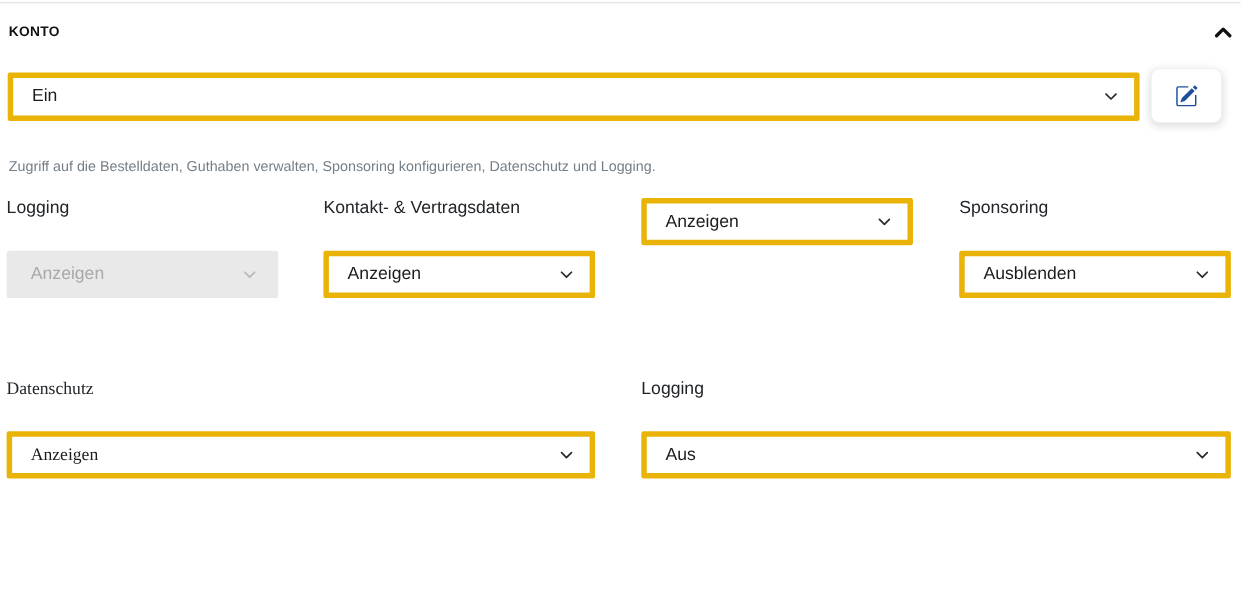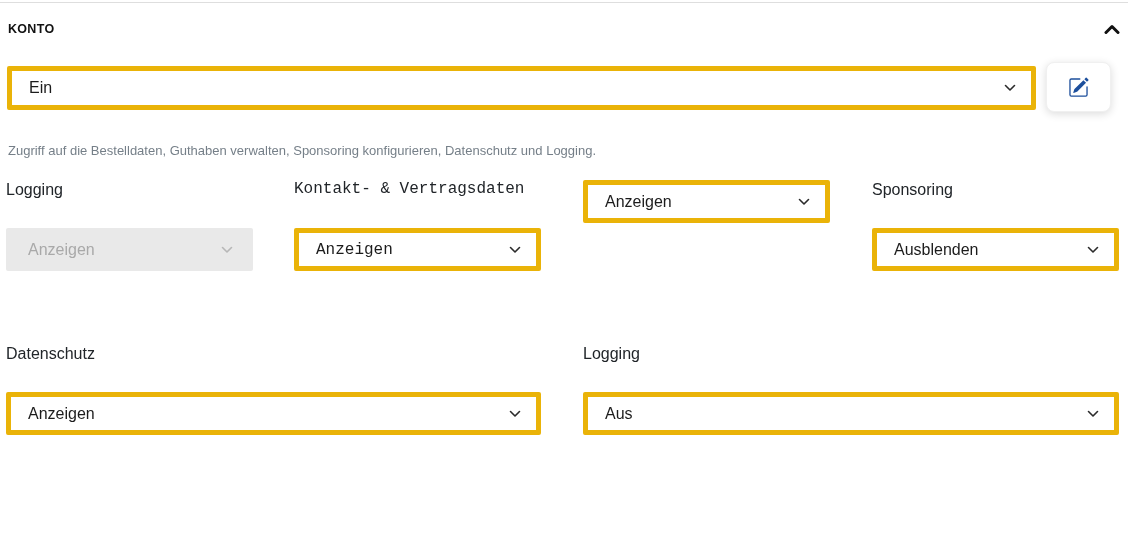--- a/index.html
+++ b/index.html
@@ -90,26 +90,26 @@
     font-size: 16px;
     color: #212529;
     line-height: 19px;
     margin-bottom: 29px;
     white-space: nowrap;
   }
   .field .select { width: 100%; }
 
   .f-row1 { top: 180px; }
   .f-col1 { left: 6px;   width: 247px; }
-  .f-col2 { left: 294px; width: 247px; font-family: Liberation Mono, monospace; }
+  .f-col2 { left: 294px; width: 247px; }
   .f-col3 { left: 583px; width: 247px; }
   .f-col4 { left: 872px; width: 247px; }
 
   .f-row2 { top: 344px; }
-  .f-colA { left: 6px;   width: 535px; }
+  .f-colA { left: 6px;   width: 535px; font-family: Liberation Serif, serif; }
   .f-colB { left: 583px; width: 536px; }
 
   .field-helper { margin-top: 10px; width: 537px; }
 </style>
 </head>
 <body>
 
 <div class="top-divider"></div>
 
 <div class="section-header">

